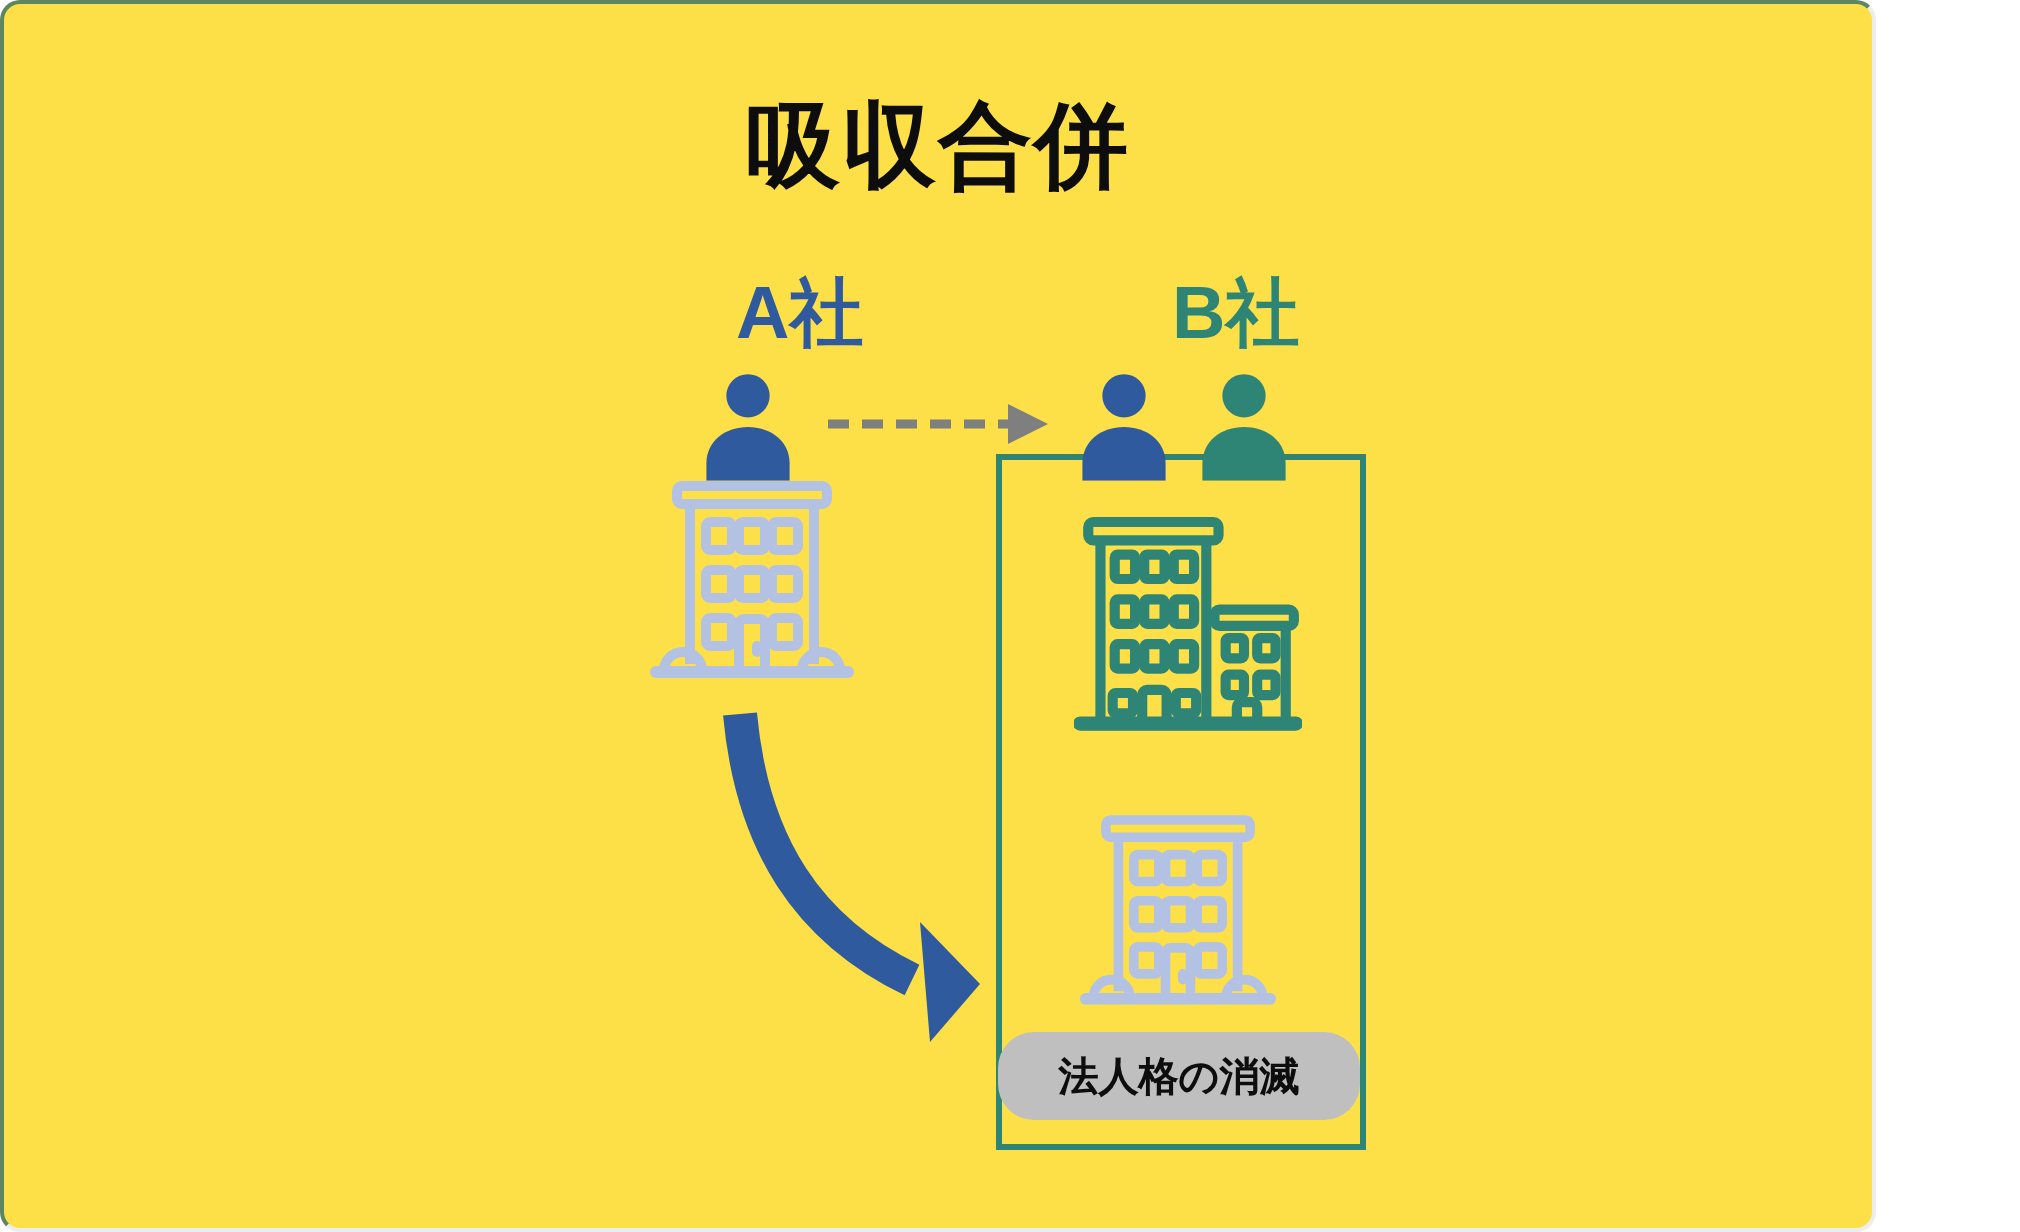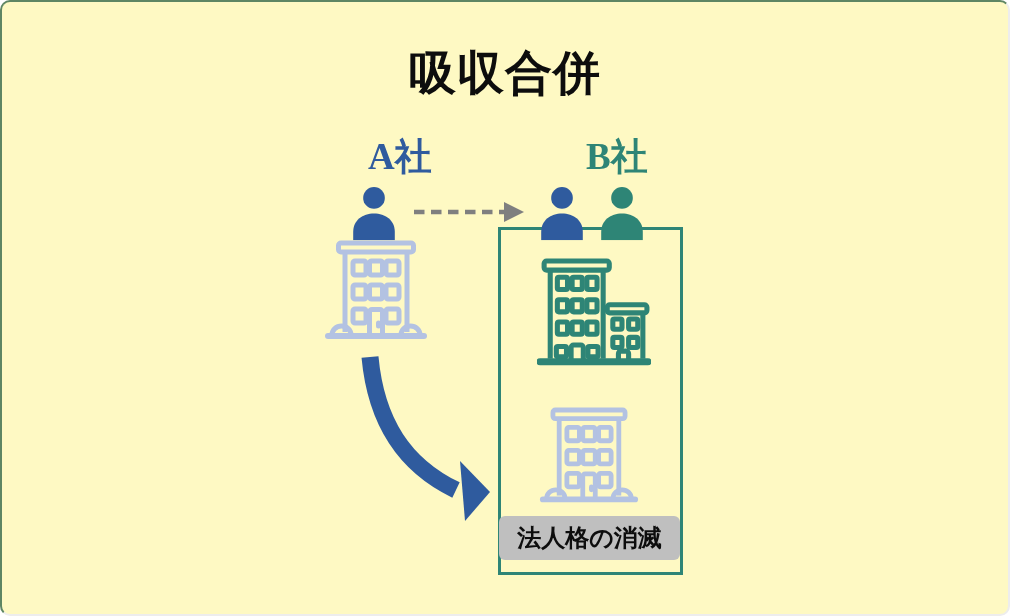--- a/index.html
+++ b/index.html
@@ -1,25 +1,25 @@
 <!DOCTYPE html>
 <html style="--blue: #2F5B9E; --teal: #2E8576; --faded: #B3C2E2; --gray: #7F7F7F; --badge: #BFBFBF; --border: #5E8663; --ink: #0D0D0D;"><head>
 <meta charset="utf-8">
 <style>
   html,body{margin:0;padding:0;background:#fff;}
   .stage{
     position:relative;
-    width:1010px;height:616px;
+    width:938px;height:616px;
     box-sizing:border-box;
-    background:#fef9c3;
+    background:#fde047;
     border:2px solid;
     border-color:var(--border) #ededed #ededed var(--border);
     border-radius:10px;
     overflow:hidden;
-    font-family:Liberation Serif, serif;
+    font-family:Liberation Sans, sans-serif;
   }
   .abs{position:absolute;}
   .title{
     left:0;top:40px;width:100%;
     text-align:center;
     font-size:47px;font-weight:bold;color:var(--ink);
     letter-spacing:1px;
   }
   .co-label{
     top:136px;
@@ -41,23 +41,23 @@
     z-index:1;
   }
   .bldg{z-index:2;}
   .bldg.bldg-a{left:322px;top:238px;width:104px;height:110px;color:var(--faded);}
   .bldg.bldg-b{left:535px;top:254px;width:114px;height:124px;color:var(--teal);}
   .bldg.bldg-dissolved{left:537px;top:405px;width:100px;height:106px;color:var(--faded);}
   .curved-arrow{left:350px;top:345px;width:150px;height:185px;z-index:6;}
   .badge{
     left:497px;top:514px;width:181px;height:44px;
     background:var(--badge);
-    border-radius:6px;
+    border-radius:18px;
     display:flex;align-items:center;justify-content:center;
-    font-size:24px;font-weight:bold;color:var(--ink);
+    font-size:20px;font-weight:bold;color:var(--ink);
     z-index:3;
     white-space:nowrap;
   }
 </style>
 </head>
 <body>
 
 <svg width="0" height="0" style="position:absolute" aria-hidden="true">
   <defs>
     <symbol id="sym-person" viewBox="0 0 60 62">

